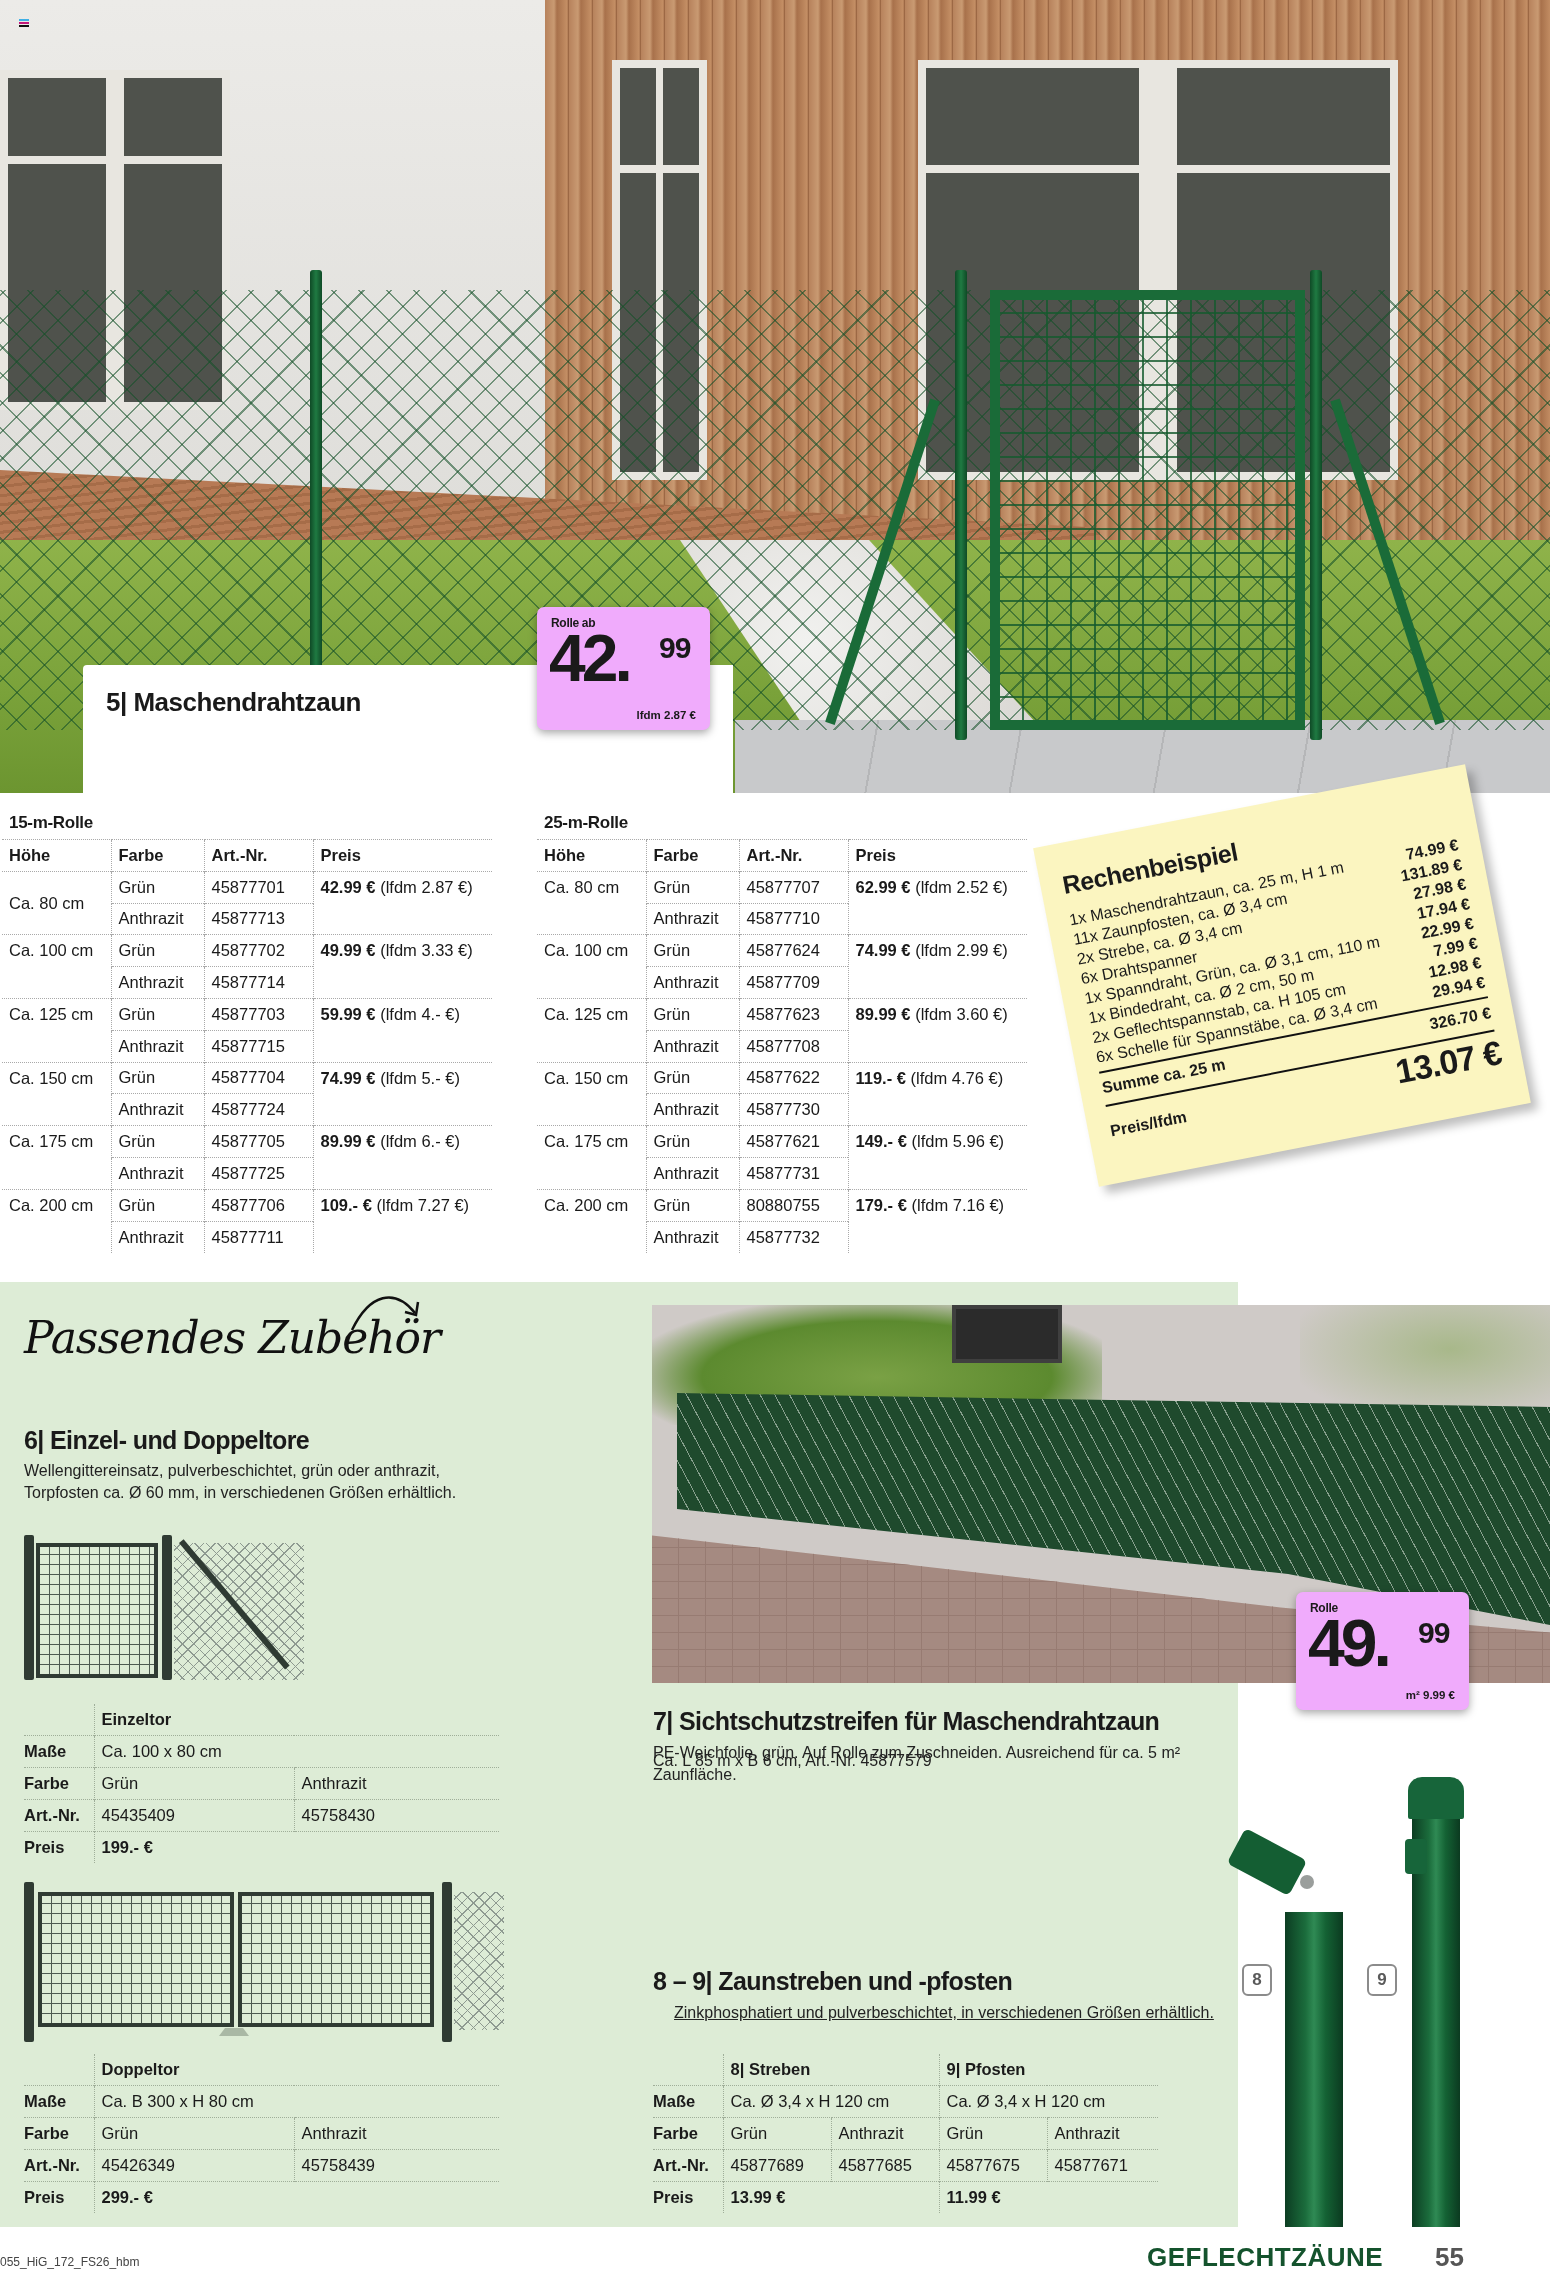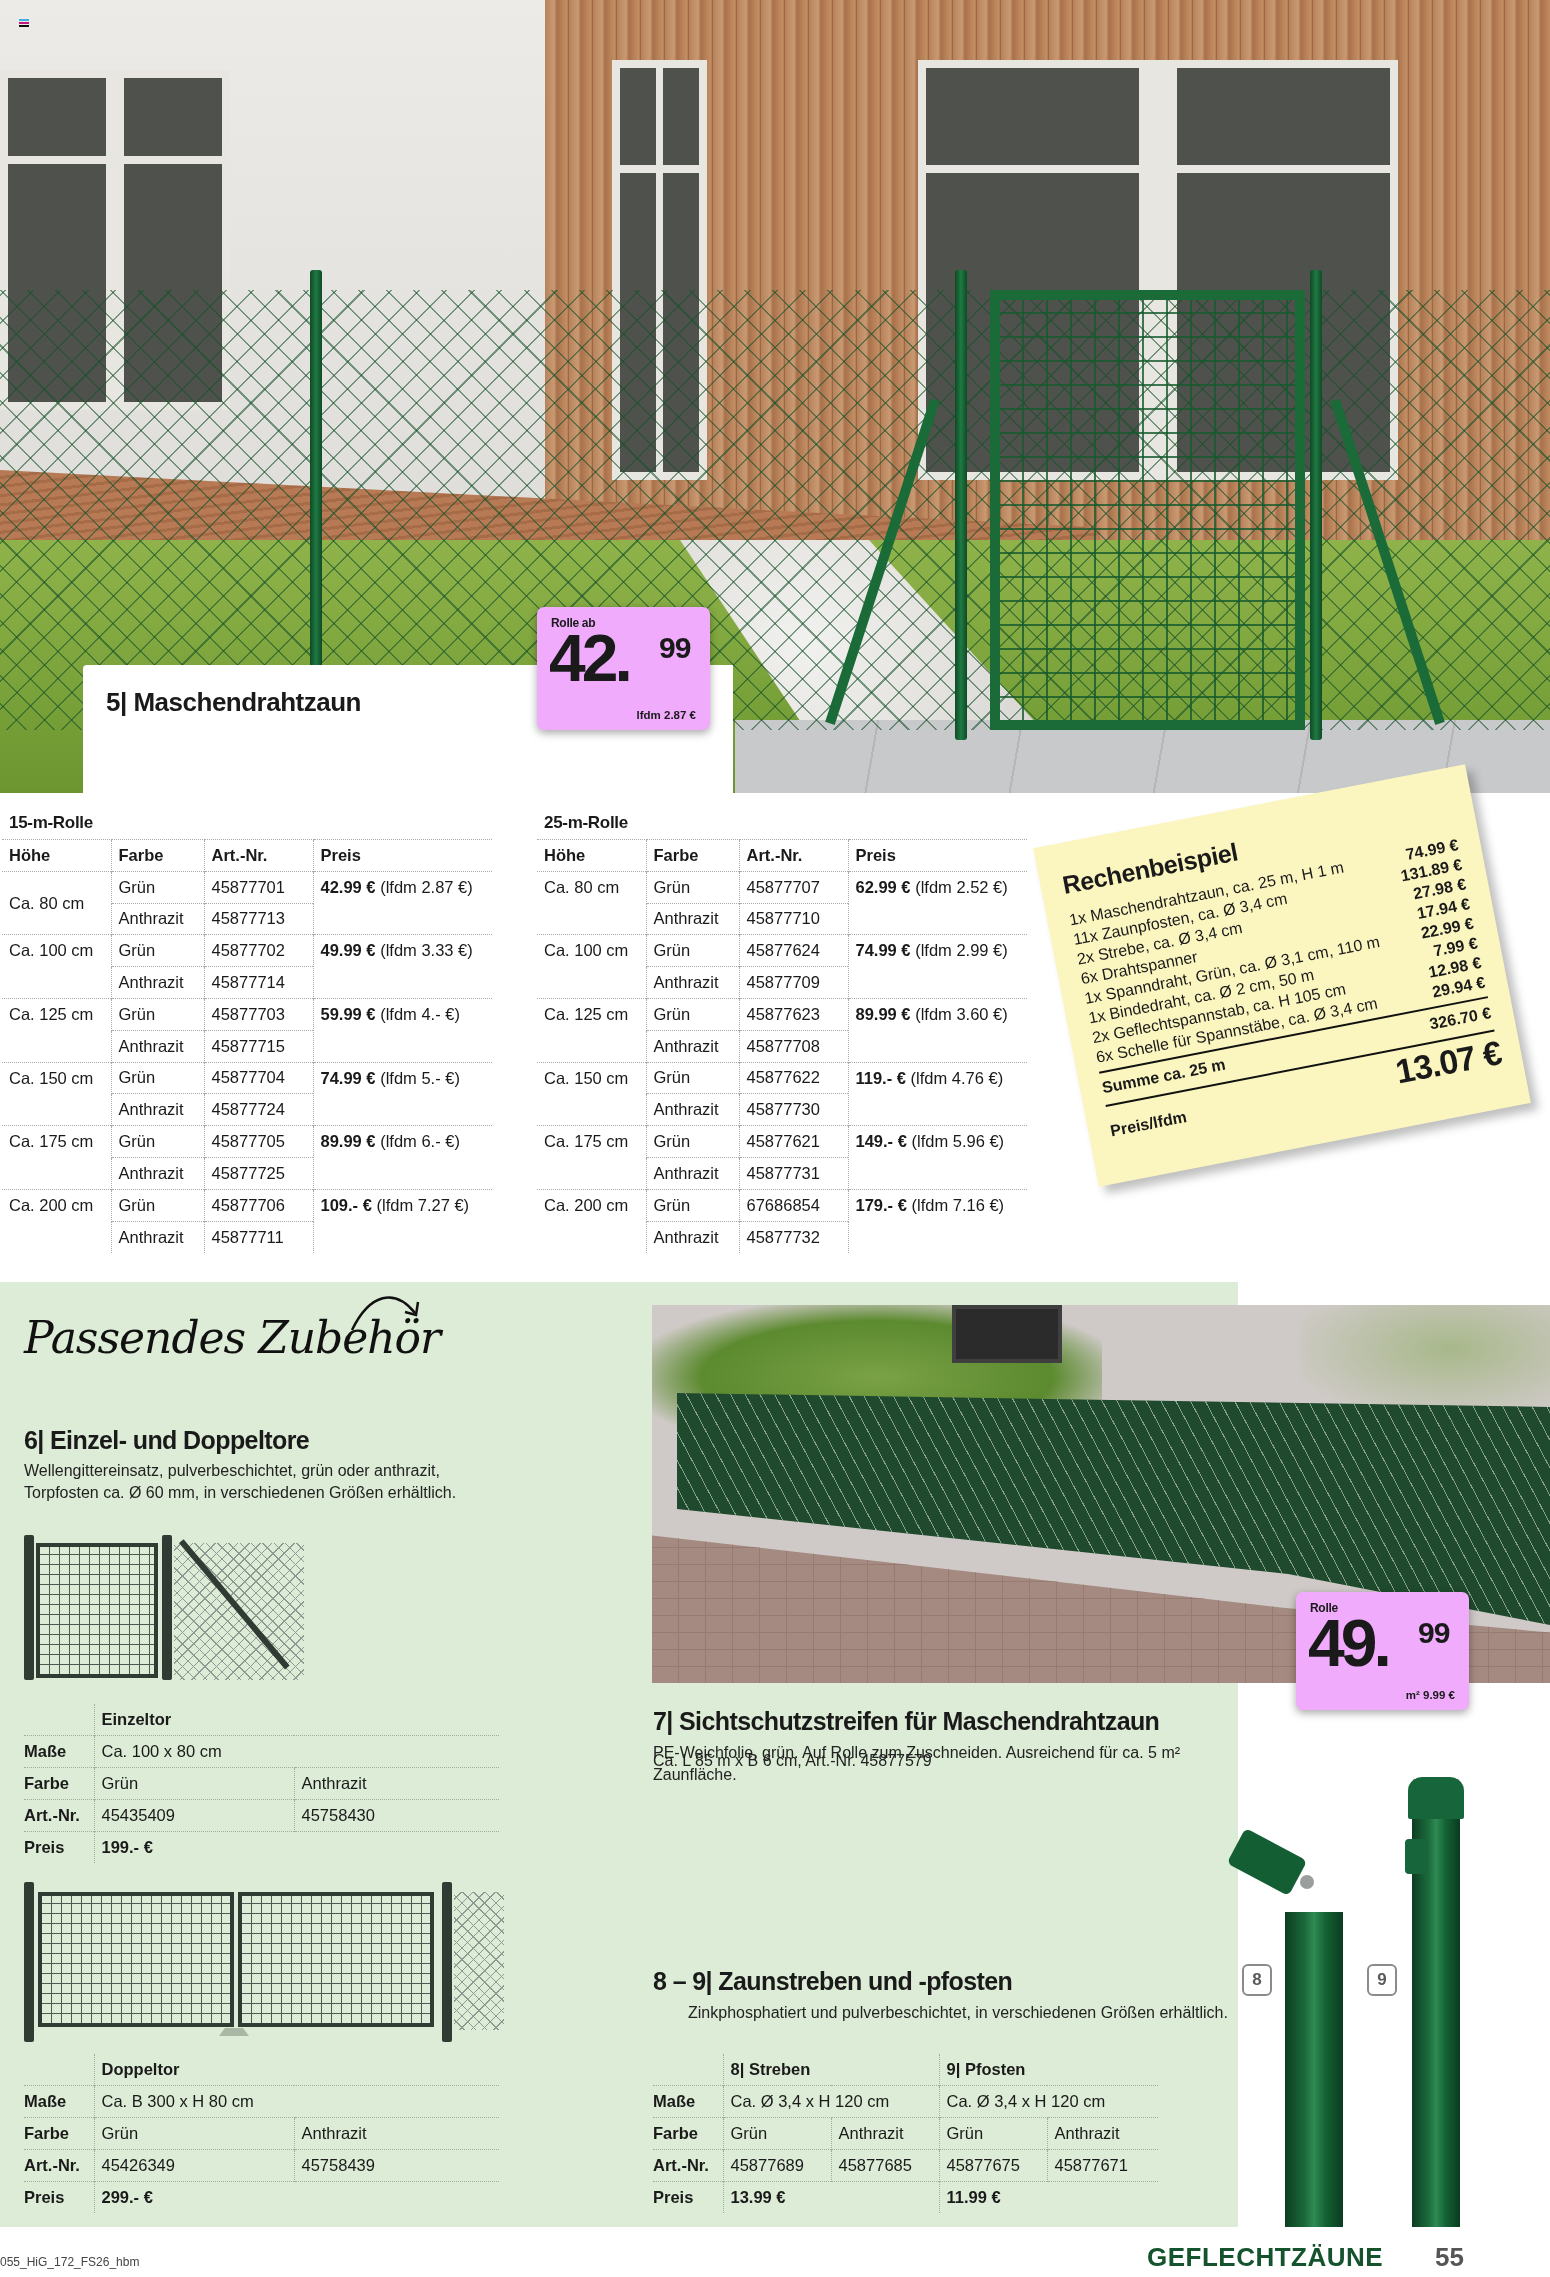--- a/index.html
+++ b/index.html
@@ -293,21 +293,21 @@
     <td class="c">45877621</td>
     <td class="c" rowspan="2" style="vertical-align:top;padding-top:6px;"><b>149.- €</b> <span>(lfdm 5.96 €)</span></td>
   </tr>
   <tr>
     <td class="c">Anthrazit</td>
     <td class="c">45877731</td>
   </tr>
   <tr>
     <td rowspan="2" style="vertical-align:top;padding-top:6px;">Ca. 200 cm</td>
     <td class="c">Grün</td>
-    <td class="c">67686854</td>
+    <td class="c">80880755</td>
     <td class="c" rowspan="2" style="vertical-align:top;padding-top:6px;"><b>179.- €</b> <span>(lfdm 7.16 €)</span></td>
   </tr>
   <tr>
     <td class="c">Anthrazit</td>
     <td class="c">45877732</td>
   </tr>
 </tbody>
   </table>
 
 <div class="note">
@@ -420,21 +420,21 @@
           <td class="c" colspan="2" style="font-weight:700">299.- €</td>
         </tr>
   </tbody>
     </table>
 
   <h2 style="left:653px;top:425px;">7| Sichtschutzstreifen für Maschendrahtzaun</h2>
   <p style="left:653px;top:460px;">PE-Weichfolie, grün. Auf Rolle zum Zuschneiden. Ausreichend für ca. 5 m² Zaunfläche.</p>
   <p style="left:653px;top:468px;">Ca. L 85 m x B 6 cm, Art.-Nr. 45877579</p>
 
   <h2 style="left:653px;top:685px;">8 – 9| Zaunstreben und -pfosten</h2>
-  <p style="left:688px;top:720px;">Zinkphosphatiert und pulverbeschichtet, in verschiedenen Größen erhältlich.</p>
+  <p style="left:674px;top:720px;text-decoration:underline;">Zinkphosphatiert und pulverbeschichtet, in verschiedenen Größen erhältlich.</p>
 
   <table class="acc-t" style="left:653px;top:772px;width:505px;">
     <colgroup>
         <col style="width:70px">
         <col style="width:108px">
         <col style="width:108px">
         <col style="width:108px">
         <col>
       </colgroup>
     <tbody>

